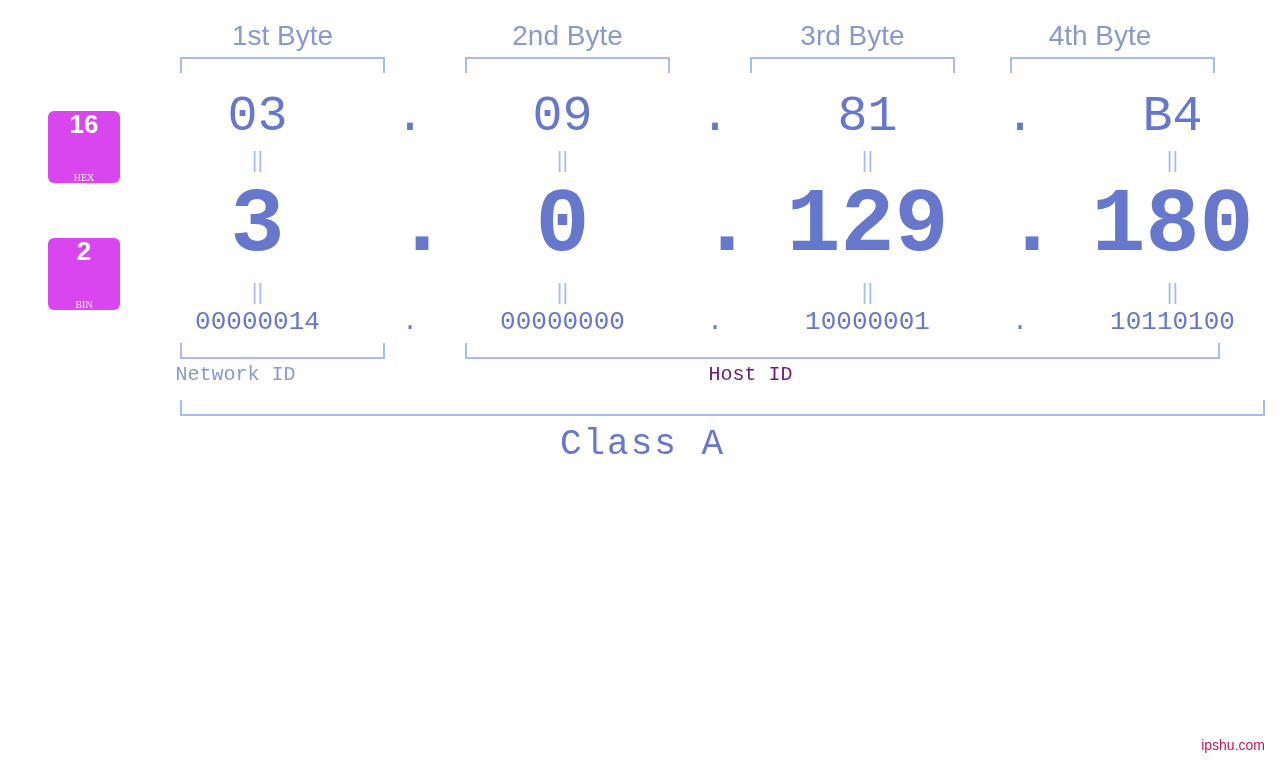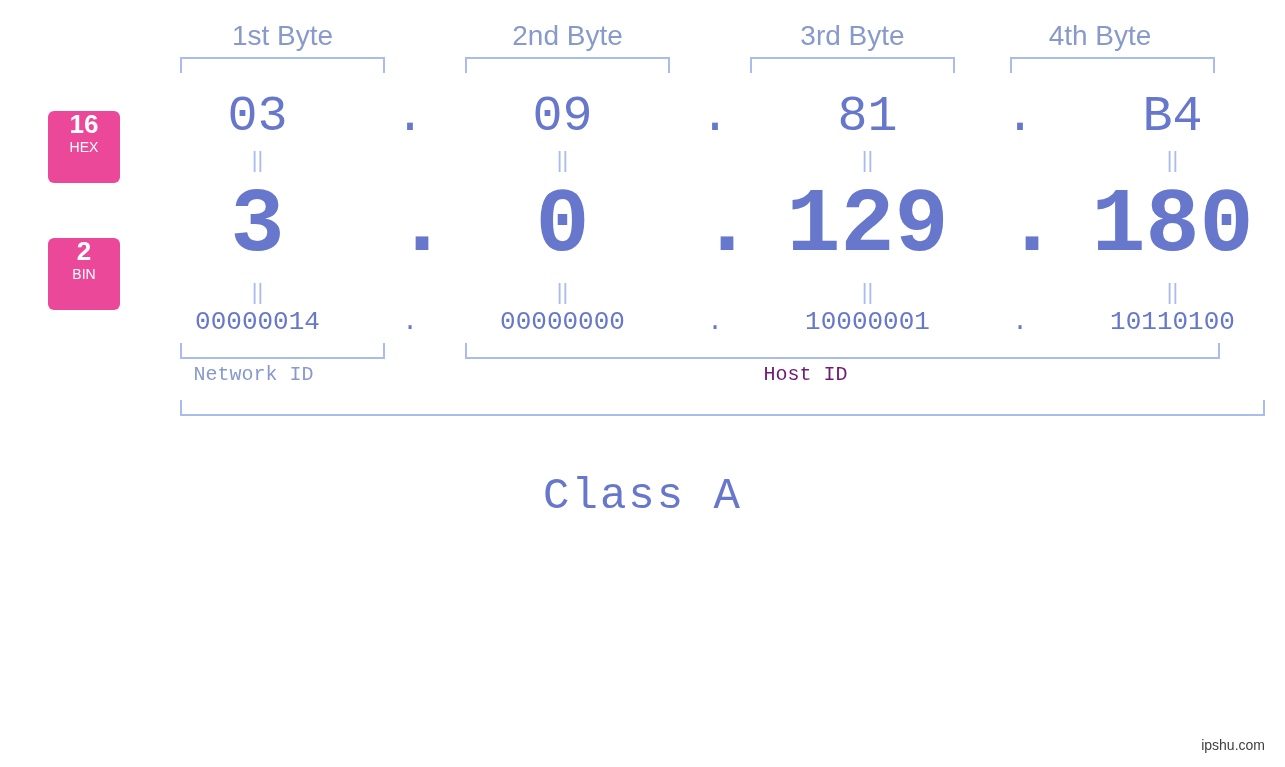--- a/index.html
+++ b/index.html
@@ -78,41 +78,41 @@
     .left-badges {
       display: flex;
       flex-direction: column;
       align-items: flex-start;
       padding-left: 48px;
       justify-content: space-around;
       width: 145px;
     }
 
     .badge {
-      background: #ec4899;
+      background: #d946ef;
       color: white;
       border-radius: 6px;
       width: 72px;
       height: 72px;
       display: flex;
       flex-direction: column;
       align-items: center;
-      justify-content: flex-start;
+      justify-content: space-between;
     }
 
     .badge-number {
       font-size: 26px;
       font-weight: bold;
       font-family: Arial, sans-serif;
       line-height: 1;
     }
 
     .badge-label {
-      font-size: 14px;
-      font-family: Liberation Sans, sans-serif;
+      font-size: 10px;
+      font-family: Liberation Serif, serif;
       margin-top: 2px;
     }
 
     
     .data-grid {
       flex: 1;
       display: flex;
       flex-direction: column;
     }
 
@@ -212,23 +212,22 @@
 
     .bottom-bracket-host {
       width: 755px;
       margin-left: 80px;
     }
 
     .network-host-labels-row {
       display: flex;
       flex-direction: row;
       width: 100%;
-      padding-left: 81px;
+      padding-left: 63px;
       margin-top: 4px;
-      gap: 37px;
     }
 
     .network-label {
       color: #8899cc;
       font-size: 20px;
       font-family: 'Courier New', Courier, monospace;
       text-align: center;
       width: 275px;
       margin-left: 35px;
     }
@@ -264,31 +263,30 @@
     .class-a-row {
       display: flex;
       align-items: center;
       justify-content: center;
       width: 100%;
       margin-top: 8px;
     }
 
     .class-a-label {
       color: #6677cc;
-      font-size: 44px;
+      font-size: 36px;
       font-family: 'Courier New', Courier, monospace;
       letter-spacing: 2px;
-      margin-top: 47px;
     }
 
     .watermark {
       position: absolute;
       bottom: 14px;
       right: 20px;
-      color: #404040;
+      color: #be185d;
       font-size: 14px;
       font-family: Arial, sans-serif;
     }
   </style>
 </head>
 <body>
 
 <div class="main-container">
 
   <div class="byte-labels-row">

